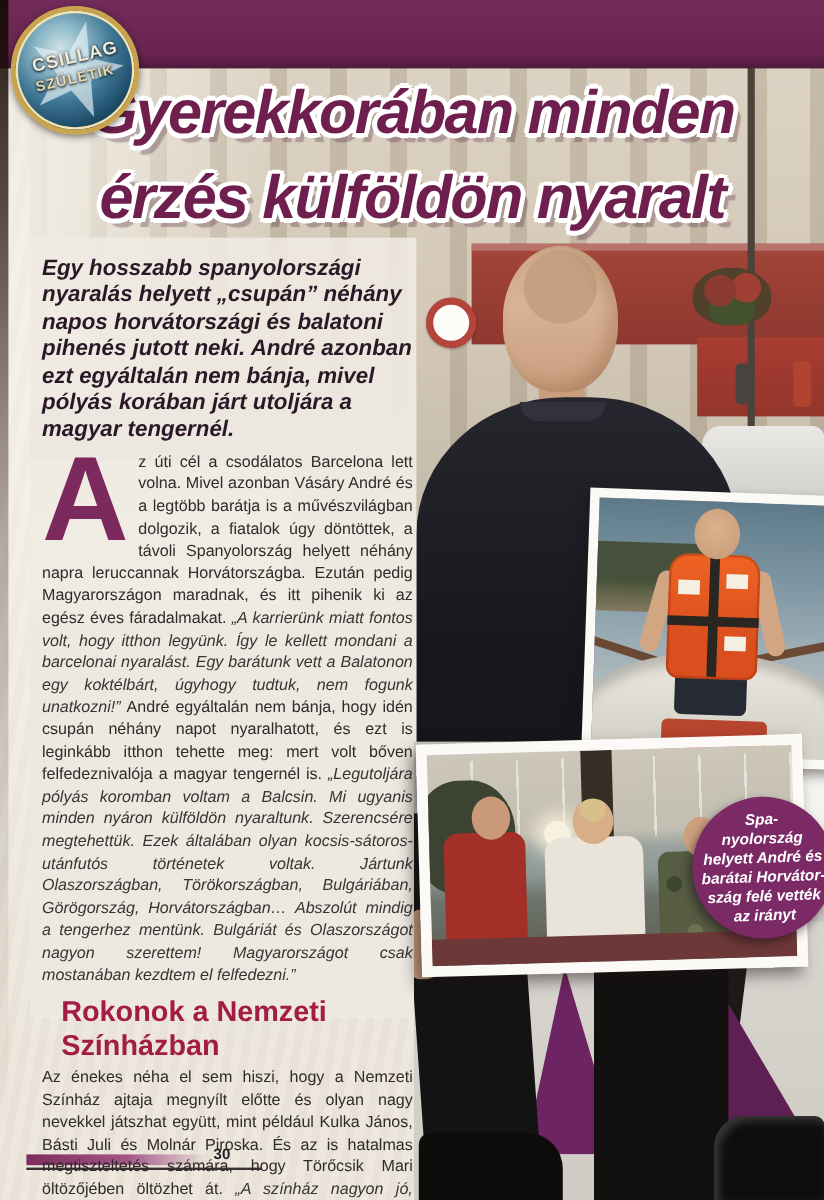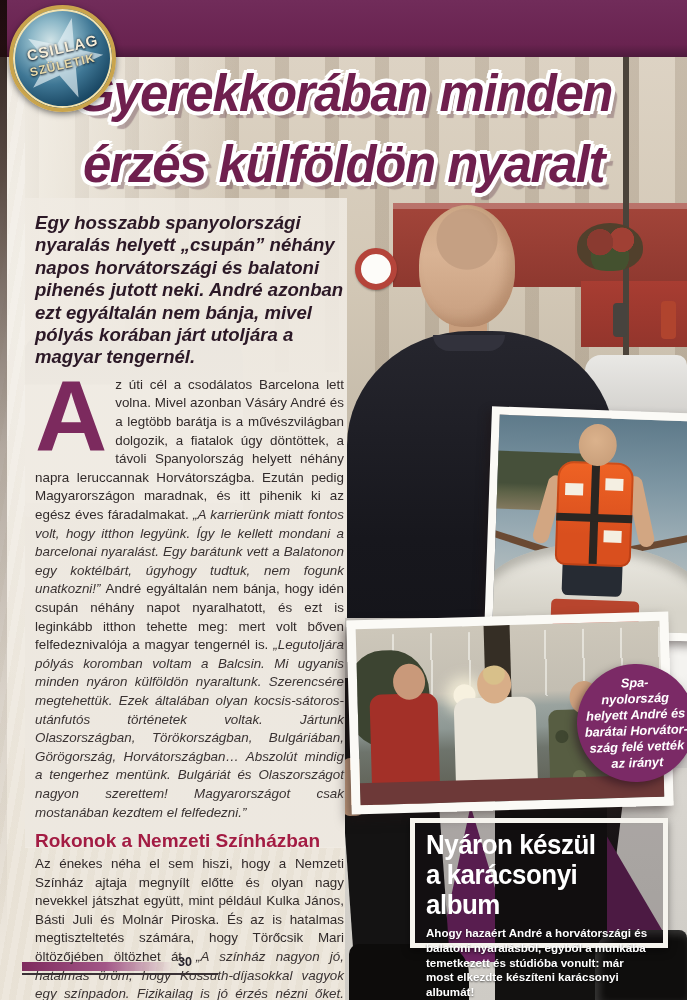--- a/index.html
+++ b/index.html
@@ -62,21 +62,21 @@
           background:linear-gradient(180deg,#26262e 0%,#17171d 40%,#101014 100%);}
   #street .collar{position:absolute;left:408px;top:280px;width:72px;height:16px;border-radius:0 0 40px 40px;background:#32323c;}
   
   #wash{left:25px;top:198px;width:322px;height:650px;z-index:5;
         background:linear-gradient(180deg, rgba(240,235,227,.86), rgba(240,235,227,.95) 30%, rgba(240,235,227,.97));}
   #column{left:35px;top:212px;width:309px;z-index:10;}
   #lead{font-size:18.6px;line-height:22.4px;font-weight:700;font-style:italic;color:#2b1826;margin:0 0 7px 0;}
   .body{font-size:13.4px;line-height:18.6px;color:#322b2b;text-align:justify;margin:0;}
   .body .quote{font-style:italic;color:#3a3333;}
   #dropcap{float:left;font-size:100px;line-height:76px;font-weight:700;color:#7c2a5e;margin:2px 8px 0 0;}
-  #sectionhead{font-size:19px;font-weight:800;color:#a31c43;margin:8px 0 3px 0;}
+  #sectionhead{font-size:24px;font-weight:800;color:#a31c43;margin:8px 0 3px 16px;}
   
   #carphoto{left:345px;top:618px;width:342px;height:382px;z-index:12;overflow:hidden;
             background:linear-gradient(180deg,#c9c6c0 0%,#d8d5cf 45%,#cecbc5 100%);}
   #carphoto .car{position:absolute;right:0;top:0;width:225px;height:150px;border-radius:0 0 0 46px;
             background:linear-gradient(165deg,#f4f3f0 55%,#dddbd7 85%,#c9c7c3);}
   #carphoto .wheel{position:absolute;right:26px;top:104px;width:58px;height:58px;border-radius:50%;background:radial-gradient(circle,#8a8884 0 28%,#2e2d2b 29% 100%);}
   #carphoto .jacket{position:absolute;right:58px;top:0;width:118px;height:268px;background:linear-gradient(170deg,#1b1817,#262120 60%,#161313);transform:skew(-7deg);border-radius:0 0 30px 10px;}
   #carphoto .drapeA{position:absolute;left:92px;top:188px;width:80px;height:156px;background:#6d2462;clip-path:polygon(42% 0,100% 100%,0 100%);}
   #carphoto .drapeB{position:absolute;left:200px;top:176px;width:132px;height:168px;background:#5e2053;clip-path:polygon(28% 0,100% 96%,0 88%);}
   #carphoto .legL{position:absolute;left:0;top:60px;width:96px;height:310px;background:#141313;transform:skew(4deg);}
@@ -214,25 +214,20 @@
 
   <div id="callout" class="abs">
     <span>Spa-
 nyolország
 helyett André és
 barátai Horvátor-
 szág felé vették
 az irányt</span>
   </div>
 
-  <div id="albumbox" class="abs">
-    <div id="albumtitle">Nyáron készül
-a karácsonyi album</div>
-    <div id="albumtext">Ahogy hazaért André a horvátországi és balatoni nyaralásból, egyből a munkába temetkezett és stúdióba vonult: már most elkezdte készíteni karácsonyi albumát!</div>
-  </div>
 
   <div id="banner" class="abs"></div>
   <div id="badge" class="abs">
     <div class="star"></div>
     <div class="t1">CSILLAG</div>
     <div class="t2">SZÜLETIK</div>
   </div>
 
   <div id="headline" class="abs">
     <div>Gyerekkorában minden</div>

